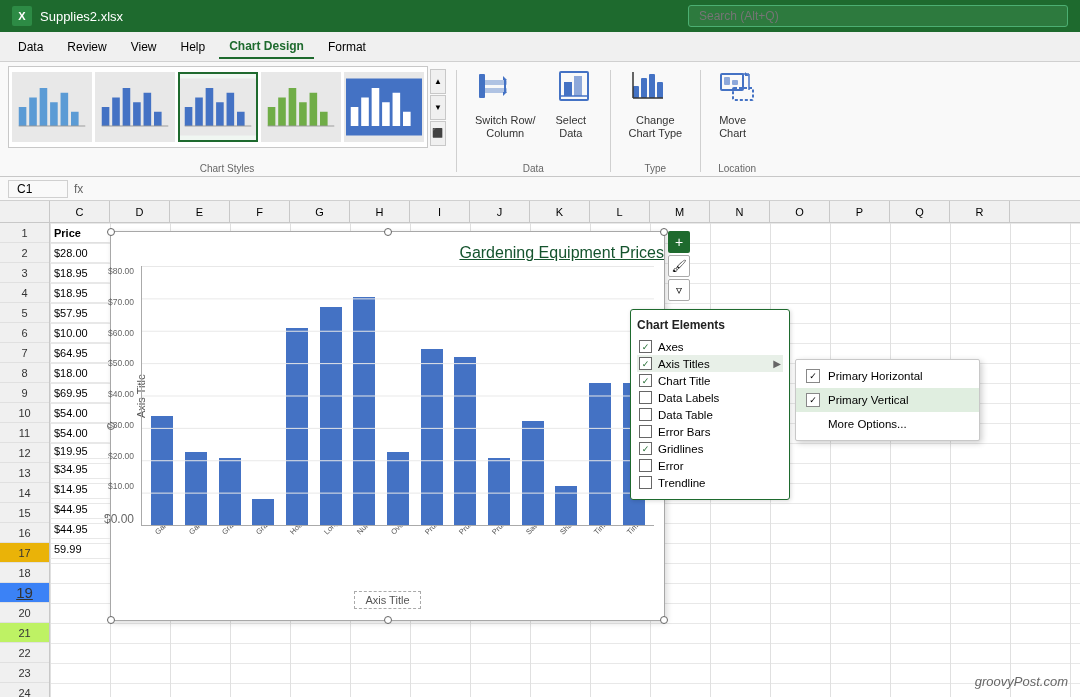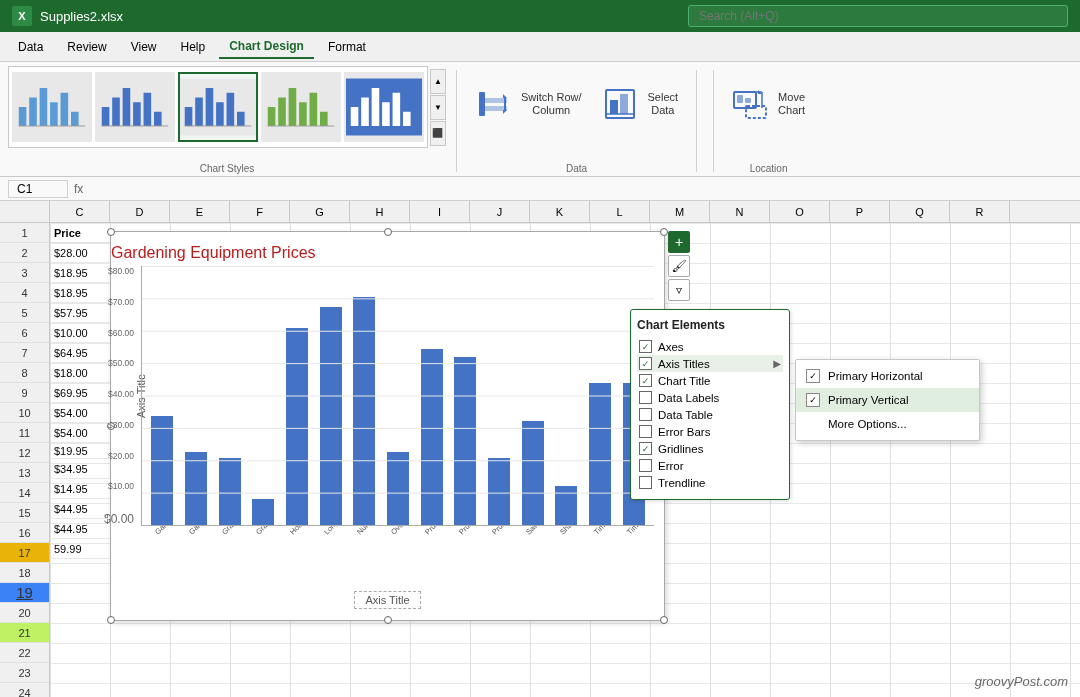--- a/index.html
+++ b/index.html
@@ -145,22 +145,22 @@
       cursor: pointer;
       display: flex;
       align-items: center;
       justify-content: center;
       font-size: 8px;
     }
 
     
     .ribbon-btn {
       display: flex;
-      flex-direction: row;
-      align-items: center;
+      flex-direction: column;
+      align-items: flex-start;
       justify-content: center;
       padding: 4px 8px;
       cursor: pointer;
       border-radius: 3px;
       min-width: 52px;
       height: 76px;
       gap: 10px;
     }
     .ribbon-btn-icon {
       width: 36px;
@@ -221,25 +221,26 @@
     .chart-resize-handle {
       position: absolute;
       width: 8px;
       height: 8px;
       background: white;
       border: 1px solid #666;
       border-radius: 50%;
     }
 
     .chart-title {
-      text-align: left;
+      text-align: right;
       font-size: 16px;
       font-weight: 500;
       padding: 12px 0 4px;
-      color: #b91c1c;
+      color: #14532d;
+      text-decoration: underline;
     }
 
     
     .chart-elements-panel {
       position: absolute;
       top: 108px;
       left: 630px;
       background: white;
       border: 1.5px solid #1e6a2e;
       border-radius: 3px;
@@ -441,20 +442,38 @@
           </svg>
         </div>
         <div class="ribbon-btn-label">Select<br>Data</div>
       </div>
     </div>
     <div class="ribbon-label">Data</div>
   </div>
 
   <div class="ribbon-divider"></div>
 
+  <div class="ribbon-section">
+    <div class="ribbon-section-content">
+      <div class="ribbon-btn">
+        <div class="ribbon-btn-icon">
+          <svg width="36" height="36" viewBox="0 0 36 36" xmlns="http://www.w3.org/2000/svg">
+            <rect x="4" y="18" width="6" height="12" fill="#4472c4" rx="1"></rect>
+            <rect x="12" y="10" width="6" height="20" fill="#4472c4" rx="1"></rect>
+            <rect x="20" y="6" width="6" height="24" fill="#4472c4" rx="1"></rect>
+            <rect x="28" y="14" width="6" height="16" fill="#4472c4" rx="1"></rect>
+            <line x1="4" y1="30" x2="34" y2="30" stroke="#333" stroke-width="1.5"></line>
+            <line x1="4" y1="4" x2="4" y2="30" stroke="#333" stroke-width="1.5"></line>
+          </svg>
+        </div>
+        <div class="ribbon-btn-label">Change<br>Chart Type</div>
+      </div>
+    </div>
+    <div class="ribbon-label">Type</div>
+  </div>
 
   <div class="ribbon-divider"></div>
 
   <div class="ribbon-section">
     <div class="ribbon-section-content">
       <div class="ribbon-btn">
         <div class="ribbon-btn-icon">
           <svg width="36" height="36" viewBox="0 0 36 36" xmlns="http://www.w3.org/2000/svg">
             <rect x="2" y="6" width="22" height="16" fill="none" stroke="#4472c4" stroke-width="2" rx="1"></rect>
             <rect x="5" y="9" width="6" height="8" fill="#4472c4" rx="1" opacity="0.6"></rect>

